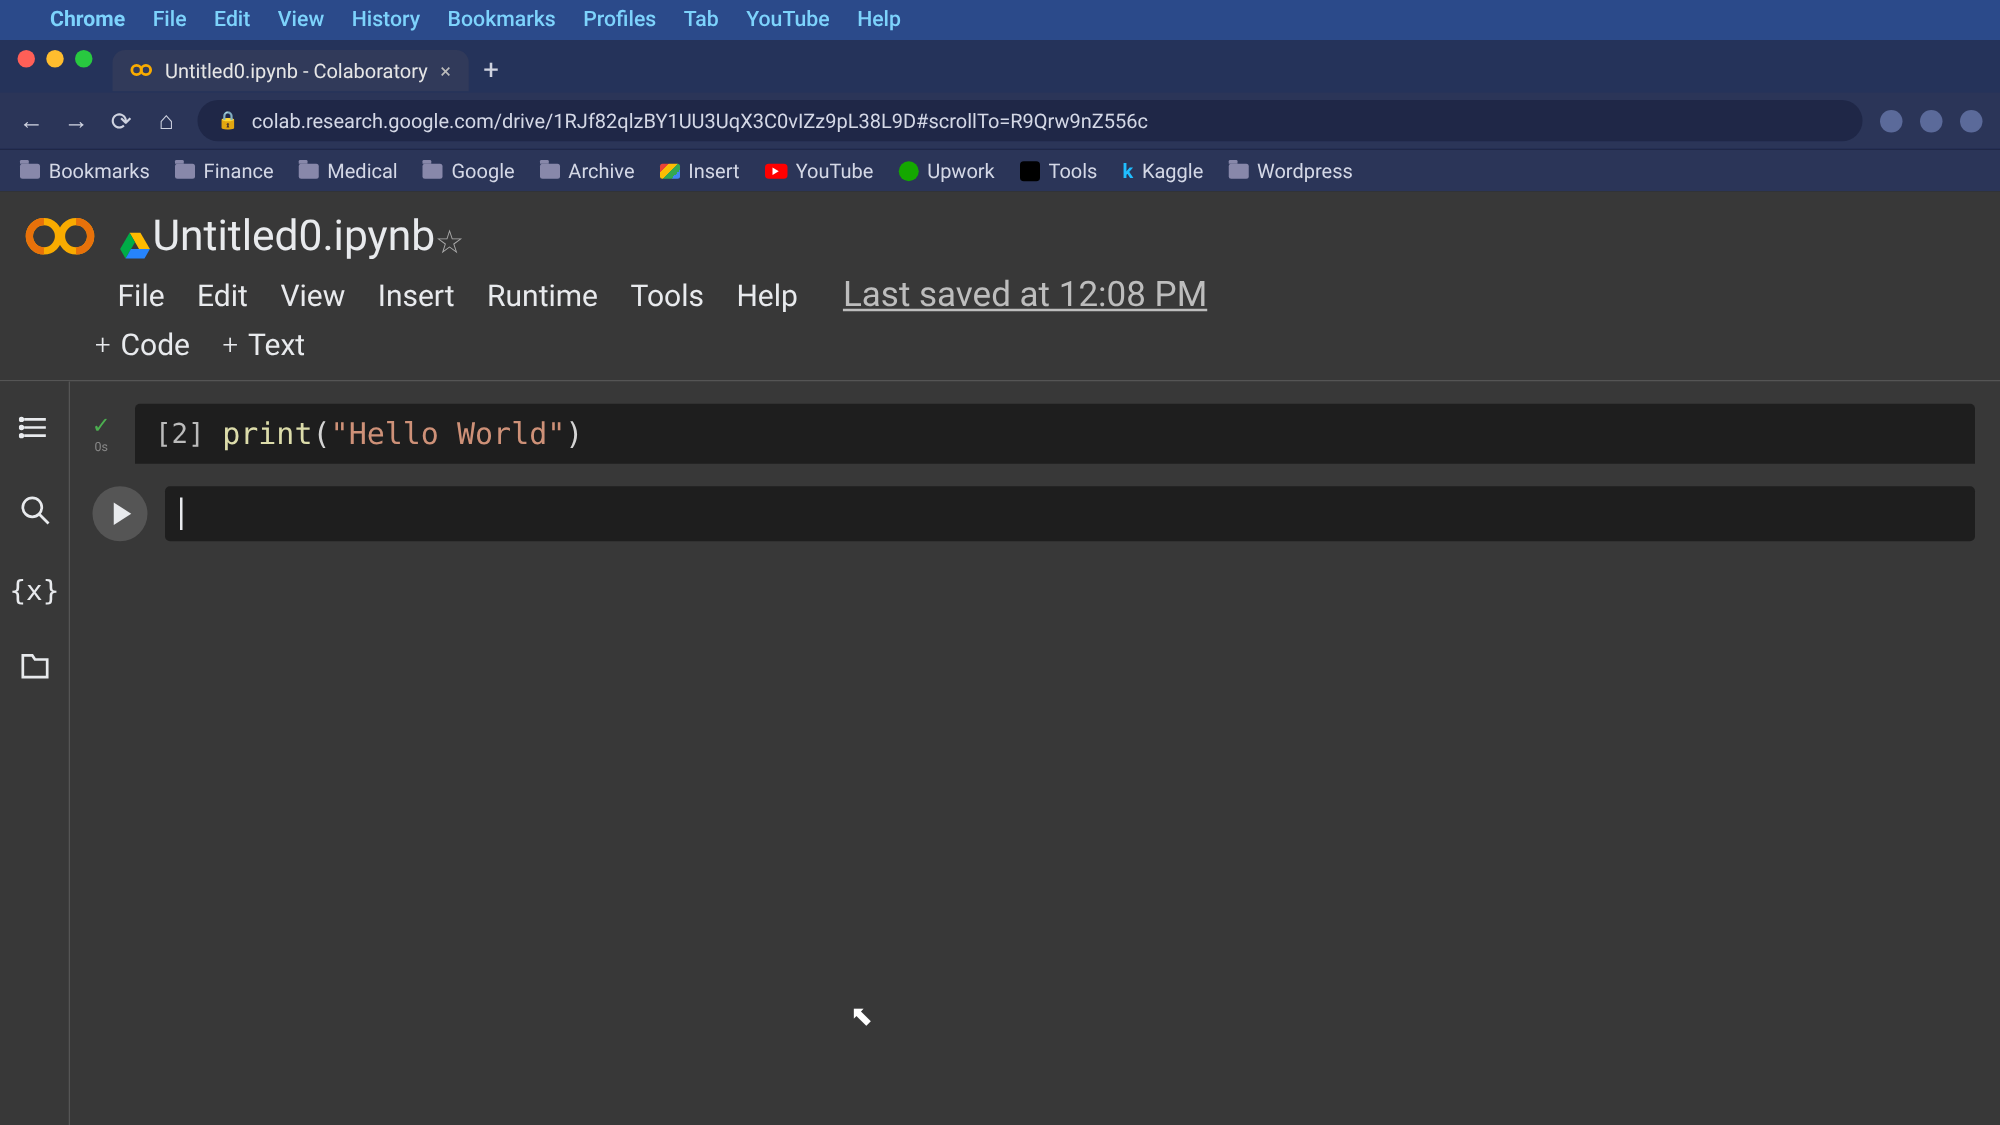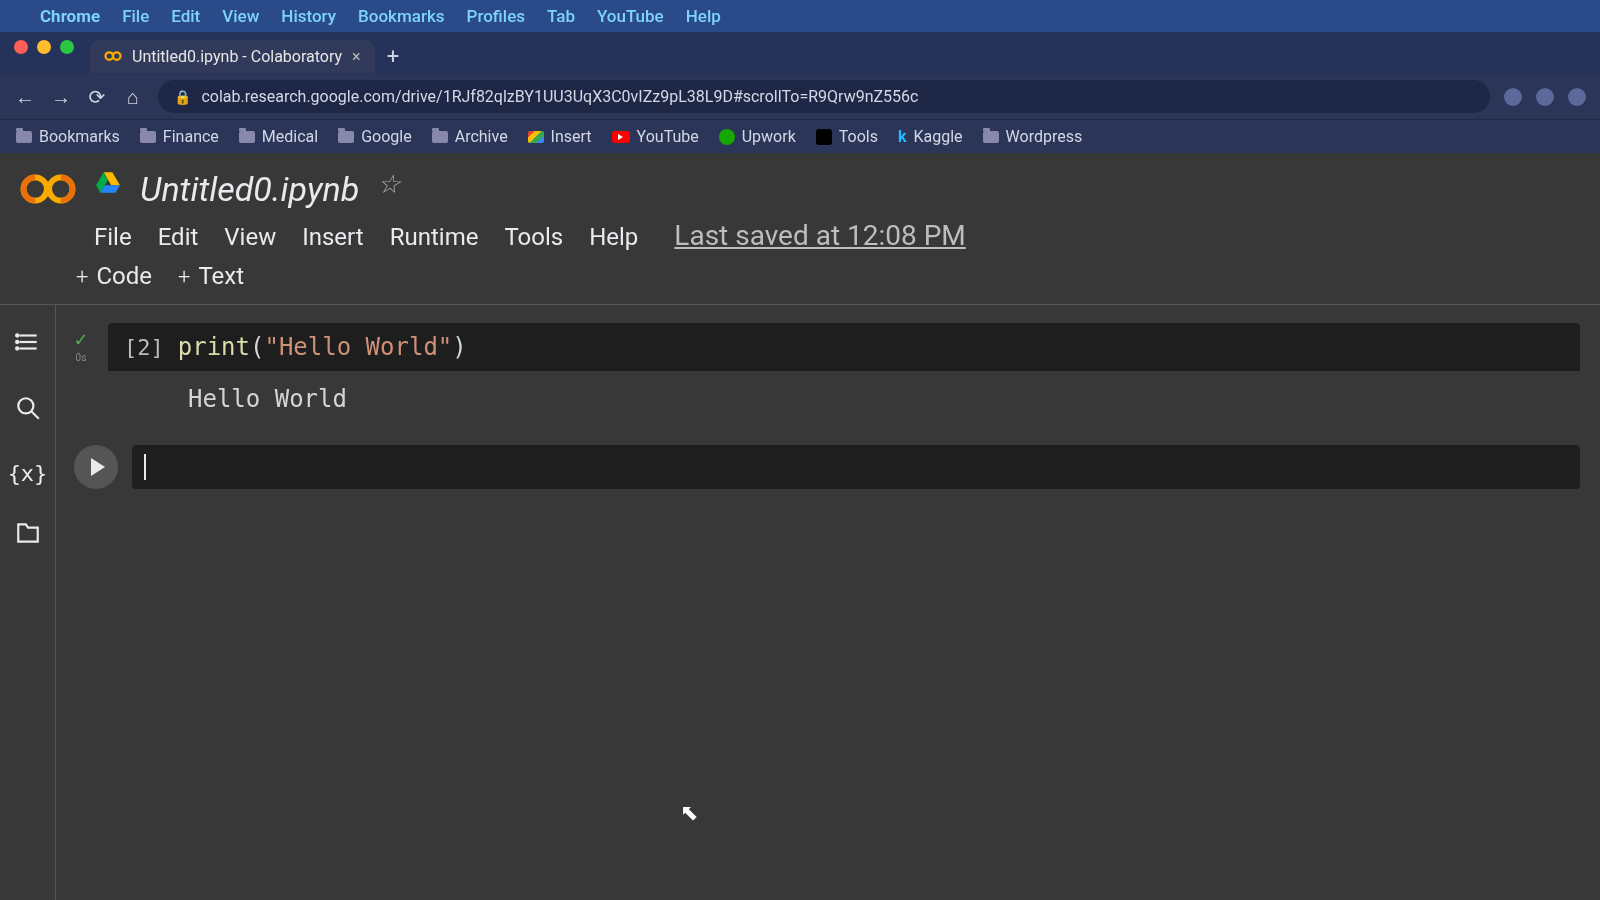--- a/index.html
+++ b/index.html
@@ -125,23 +125,22 @@
     align-items: flex-start;
     padding: 16px 20px 0 20px;
     gap: 18px;
   }
   .colab-logo {
     width: 56px; height: 40px;
   }
   .colab-titlearea { flex:1; }
   .title-row {
     display: flex;
-    align-items: flex-start;
-    gap: 18px;
-    font-style: italic;
+    align-items: flex-end;
+    gap: 0;
   }
   .drive-icon {
     width: 28px; height: 26px;
   }
   .nb-title {
     font-size: 34px;
     font-weight: 400;
     color: #e8eaed;
   }
   .star-icon { font-size: 26px; color: #aaa; cursor: pointer; }
@@ -459,21 +458,20 @@
           <span class="check">✓</span>
           <span class="exec-time">0s</span>
         </div>
         <div class="cell-content">
           <div class="code-row">
             <span class="exec-count">[2]</span>
             <span class="code-text">
               <span class="tok-fn">print</span><span class="tok-punc">(</span><span class="tok-str">"Hello World"</span><span class="tok-punc">)</span>
             </span>
           </div>
-          <div class="output-row">Hello World</div>
         </div>
       </div>
 
       <div class="new-cell">
         <div class="run-btn"></div>
         <div class="code-input">
           <div class="cursor"></div>
         </div>
       </div>
     </div>

